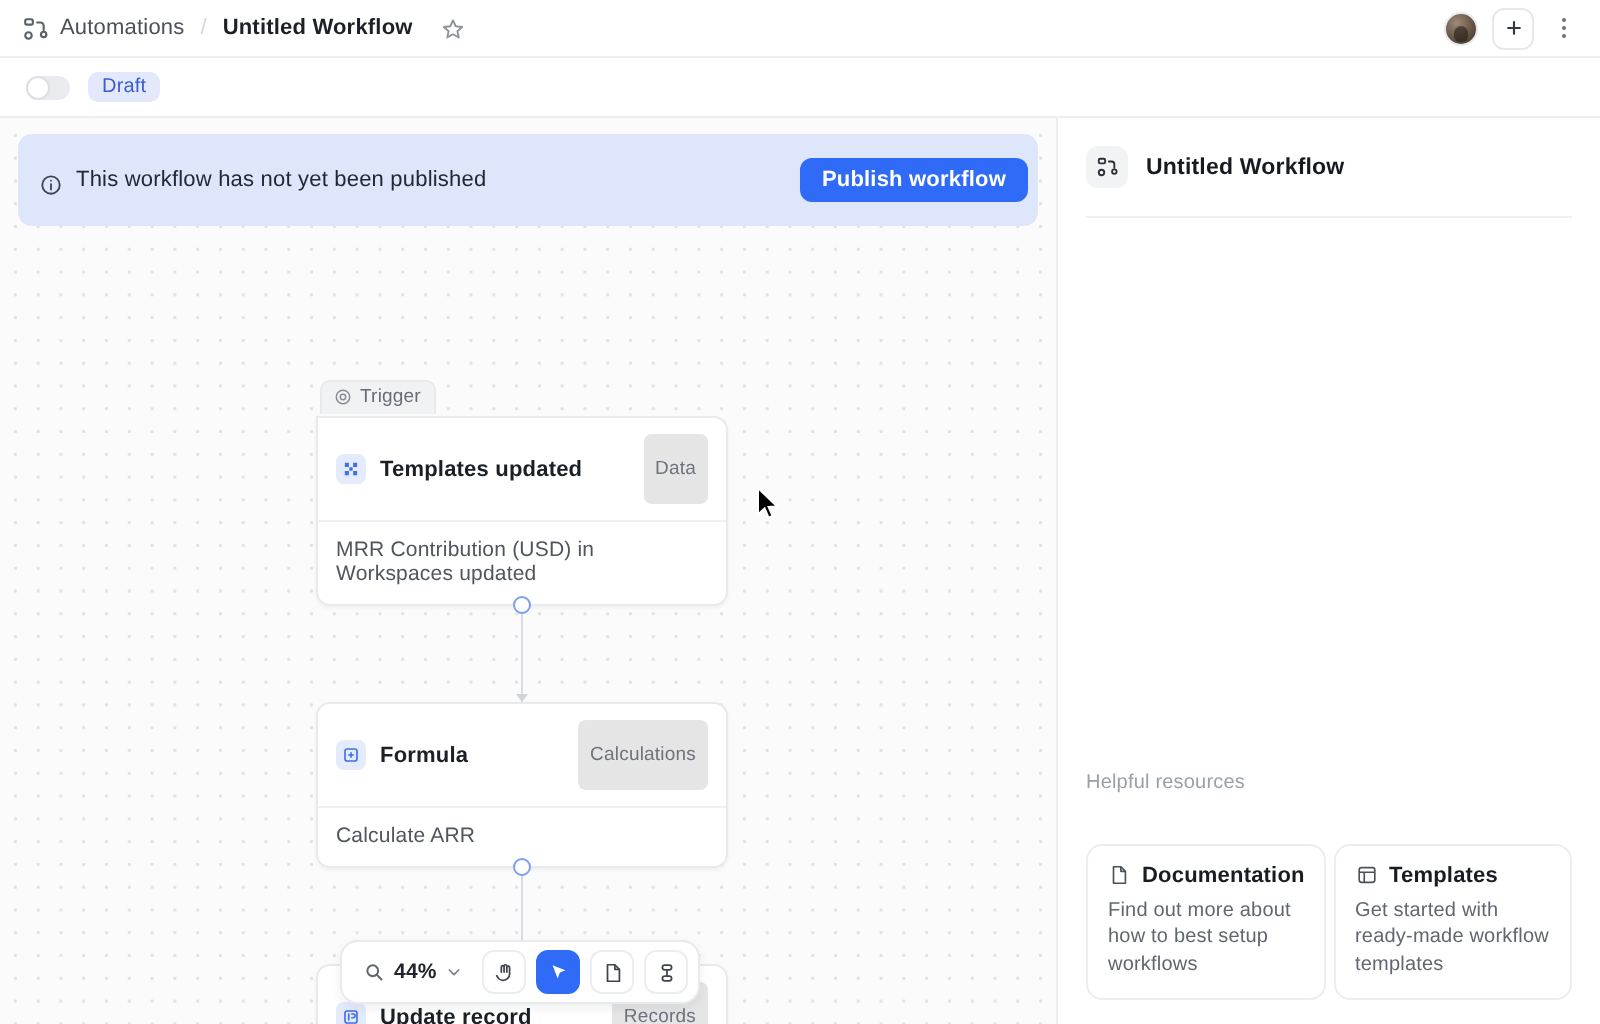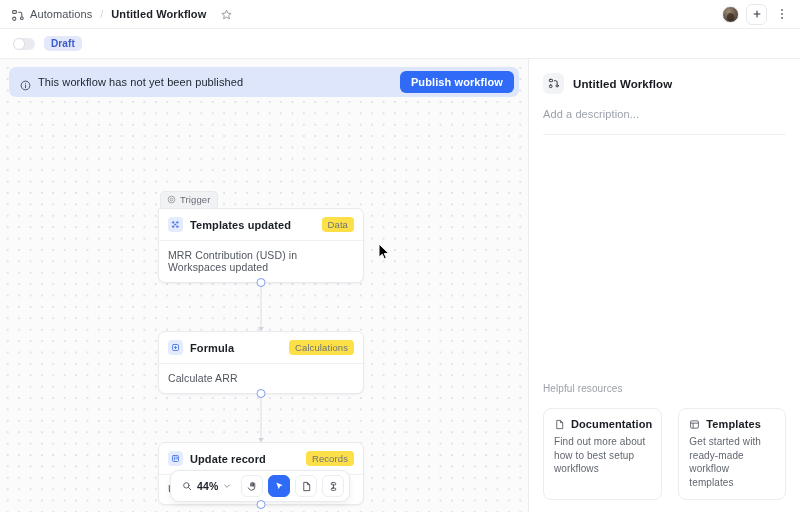--- a/index.html
+++ b/index.html
@@ -74,42 +74,42 @@
   .toggle {
     width: 22px; height: 12px; border-radius: 7px;
     background: #e9ebef; position: relative; cursor: pointer; flex: none;
   }
   .toggle .knob {
     position: absolute; top: 0px; left: 0px;
     width: 12px; height: 12px; border-radius: 50%;
     background: #fff; border: 1px solid #dcdfe4;
   }
   .draft-badge {
-    font-size: 10px; font-weight: 700; color: #3a5ccc;
+    font-size: 10px; font-weight: 400; color: #3a5ccc;
     background: #e3e9fb; border-radius: 5px;
     padding: 2px 7px; letter-spacing: .1px;
   }
 
   
   .body { flex: 1; display: flex; min-height: 0; position: relative; }
 
   
   .canvas {
     position: relative; width: 528px; min-width: 528px;
     background-color: #fbfbfc;
     background-image: radial-gradient(#e0e2e7 0.9px, transparent 0.9px);
     background-size: 11.4px 11.4px;
     background-position: 2px 3px;
     overflow: hidden;
   }
 
   
   .banner {
     position: absolute; left: 9px; top: 8px; right: 9px;
-    height: 30px; border-radius: 7px;
+    height: 46px; border-radius: 7px;
     background: #dde6fb;
     display: flex; align-items: center; padding: 0 5px 0 11px;
   }
   .banner-ico { width: 11px; height: 11px; color: #3c4654; flex: none; display: block; }
   .banner-text {
     font-size: 11px; color: #222831; margin-left: 7px;
     letter-spacing: .1px; white-space: nowrap;
   }
   .publish-btn {
     margin-left: auto; background: #2f6bf6; color: #fff;
@@ -147,21 +147,21 @@
     width: 15px; height: 15px; border-radius: 4px;
     background: #e4ebfd; display: flex; align-items: center;
     justify-content: center; flex: none; color: #3f6fe8;
   }
   .node-ico svg { width: 9px; height: 9px; display: block; }
   .node-title {
     font-size: 11px; font-weight: 700; color: #1b1f26; letter-spacing: .1px;
   }
   .node-badge {
     margin-left: auto; font-size: 9.5px; color: #6d737c;
-    background: #fde047; border-radius: 4px; padding: 2px 6px;
+    background: #e5e5e5; border-radius: 4px; padding: 12px 6px;
     letter-spacing: .1px; white-space: nowrap;
   }
   .node-body {
     border-top: 1px solid #eef0f3;
     padding: 8px 9px 9px 9px;
     font-size: 10.5px; color: #50565e; letter-spacing: .1px;
   }
   .port {
     position: absolute; left: 50%; bottom: -5px; transform: translateX(-50%);
     width: 9px; height: 9px; border-radius: 50%;
@@ -223,21 +223,21 @@
   .panel-ico svg { width: 11px; height: 11px; display: block; }
   .panel-title { font-size: 11.5px; font-weight: 700; color: #171b21; letter-spacing: .1px; }
   .panel-desc {
     margin-top: 14px; font-size: 11px; color: #9ba1a9;
     letter-spacing: .1px; cursor: text;
   }
   .panel-rule { margin-top: 14px; height: 1px; background: #eef0f3; }
 
   .resources { margin-top: auto; }
   .res-title { font-size: 10px; color: #9aa0a8; letter-spacing: .1px; }
-  .res-cards { display: flex; gap: 16px; margin-top: 14px; }
+  .res-cards { display: flex; gap: 4px; margin-top: 25px; }
   .res-card {
     flex: 1; border: 1px solid #ebedf0; border-radius: 8px;
     padding: 9px 9px 10px 10px; cursor: pointer; background: #fff;
   }
   .res-card-head { display: flex; align-items: center; gap: 6px; }
   .res-card-head svg { width: 11px; height: 11px; display: block; color: #4b5159; flex: none; }
   .res-name { font-size: 11px; font-weight: 700; color: #191d23; letter-spacing: .1px; }
   .res-sub {
     margin-top: 5px; font-size: 10px; color: #61676f;
     line-height: 1.34; letter-spacing: .1px;
@@ -422,21 +422,20 @@
         <span class="panel-ico">
           <svg viewBox="0 0 24 24" fill="none" stroke="currentColor" stroke-width="2" stroke-linecap="round" stroke-linejoin="round">
             <rect x="3" y="3" width="7" height="5" rx="1.5"></rect>
               <rect x="3" y="15" width="6" height="6" rx="3"></rect>
             <path d="M14 6h3a3 3 0 0 1 3 3v4"></path>
               <circle cx="20" cy="17" r="2.5"></circle>
           </svg>
         </span>
         <span class="panel-title">Untitled Workflow</span>
       </div>
-      <div class="panel-desc">Add a description...</div>
       <div class="panel-rule"></div>
 
       <div class="resources">
         <div class="res-title">Helpful resources</div>
         <div class="res-cards">
           <div class="res-card">
             <div class="res-card-head">
               <svg viewBox="0 0 24 24" fill="none" stroke="currentColor" stroke-width="1.8" stroke-linejoin="round">
                 <path d="M6 3h8l5 5v13H6z"></path>
                   <path d="M14 3v5h5"></path>

